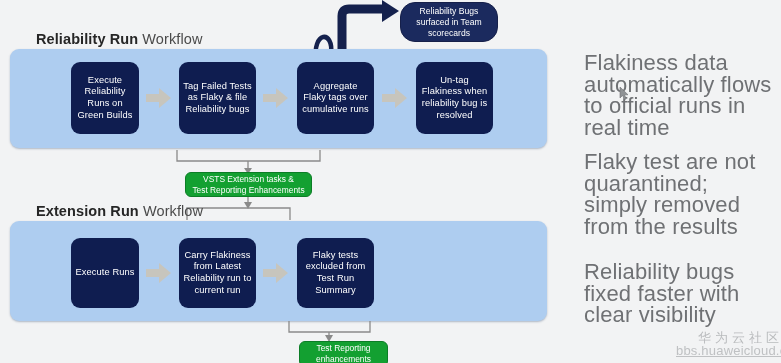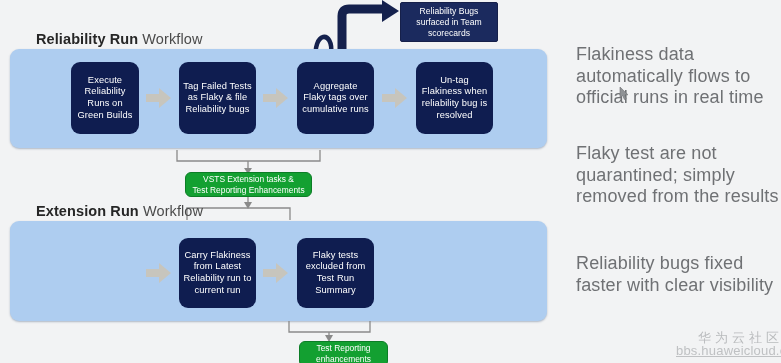--- a/index.html
+++ b/index.html
@@ -46,21 +46,21 @@
     padding:3px 4px;
     box-sizing:border-box;
     letter-spacing:.1px;
   }
   .node .txt{display:block;width:100%;}
 
   .callout{
     position:absolute;
     background:#1b2a5e;
     border:1.3px solid #16204a;
-    border-radius:2px;
+    border-radius:15px;
     color:#fff;
     font-size:8.6px;
     line-height:11px;
     text-align:center;
     display:flex;align-items:center;justify-content:center;
     padding:2px 4px;box-sizing:border-box;
   }
 
   .greenbox{
     position:absolute;
@@ -74,23 +74,23 @@
     display:flex;align-items:center;justify-content:center;
     padding:4px 4px;box-sizing:border-box;
   }
 
   .fat-arrow{position:absolute;}
   .bracket{position:absolute;}
 
   
   .copy{position:absolute;left:576px;width:205px;}
   .copy p{
-    margin:0;
+    margin:8px;
     color:#6f7174;
-    font-size:18px;
+    font-size:22px;
     line-height:21.5px;
     font-family:"Liberation Sans", sans-serif;
     letter-spacing:.15px;
   }
   #copy1{top:44px;}
   #copy2{top:143px;}
   #copy3{top:253px;}
 
   
   .cursor{position:absolute;left:619px;top:86px;width:11px;height:15px;}
@@ -175,20 +175,23 @@
       <polygon points="58,5 66,5 62,12" fill="#8a8a8a"></polygon>
       <path d="M1,23 L1,11 L104,11 L104,23" stroke="#8a8a8a" stroke-width="1.3" fill="none"></path>
     </svg>
 
     <div class="section-title" style="left:14px;top:203px;">
       <b>Extension Run</b><span class="light"> Workflow</span>
     </div>
 
     <div class="panel" style="left:10px;top:221px;width:537px;height:100px;"></div>
 
+    <div class="node" style="left:71px;top:238px;width:68px;height:70px;">
+      <span class="txt">Execute Runs</span>
+    </div>
 
     <svg class="fat-arrow" style="left:146px;top:263px;" width="26" height="20" viewBox="0 0 26 20">
       <polygon points="0,6 13,6 13,0 25,10 13,20 13,14 0,14" fill="#c7c5bd"></polygon>
     </svg>
 
     <div class="node" style="left:179px;top:238px;width:77px;height:70px;">
       <span class="txt">Carry Flakiness from Latest Reliability run to current run</span>
     </div>
 
     <svg class="fat-arrow" style="left:263px;top:263px;" width="26" height="20" viewBox="0 0 26 20">

